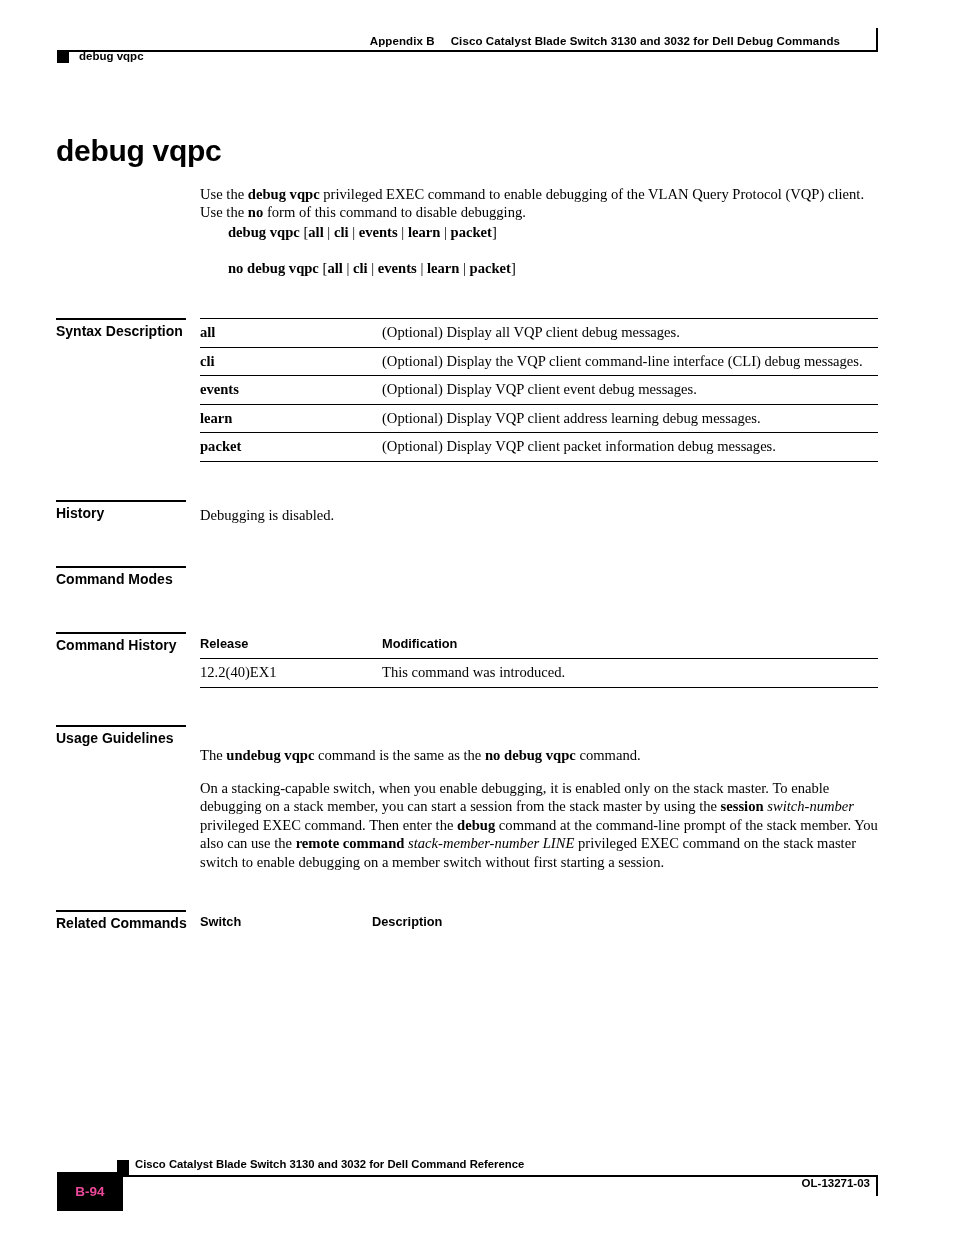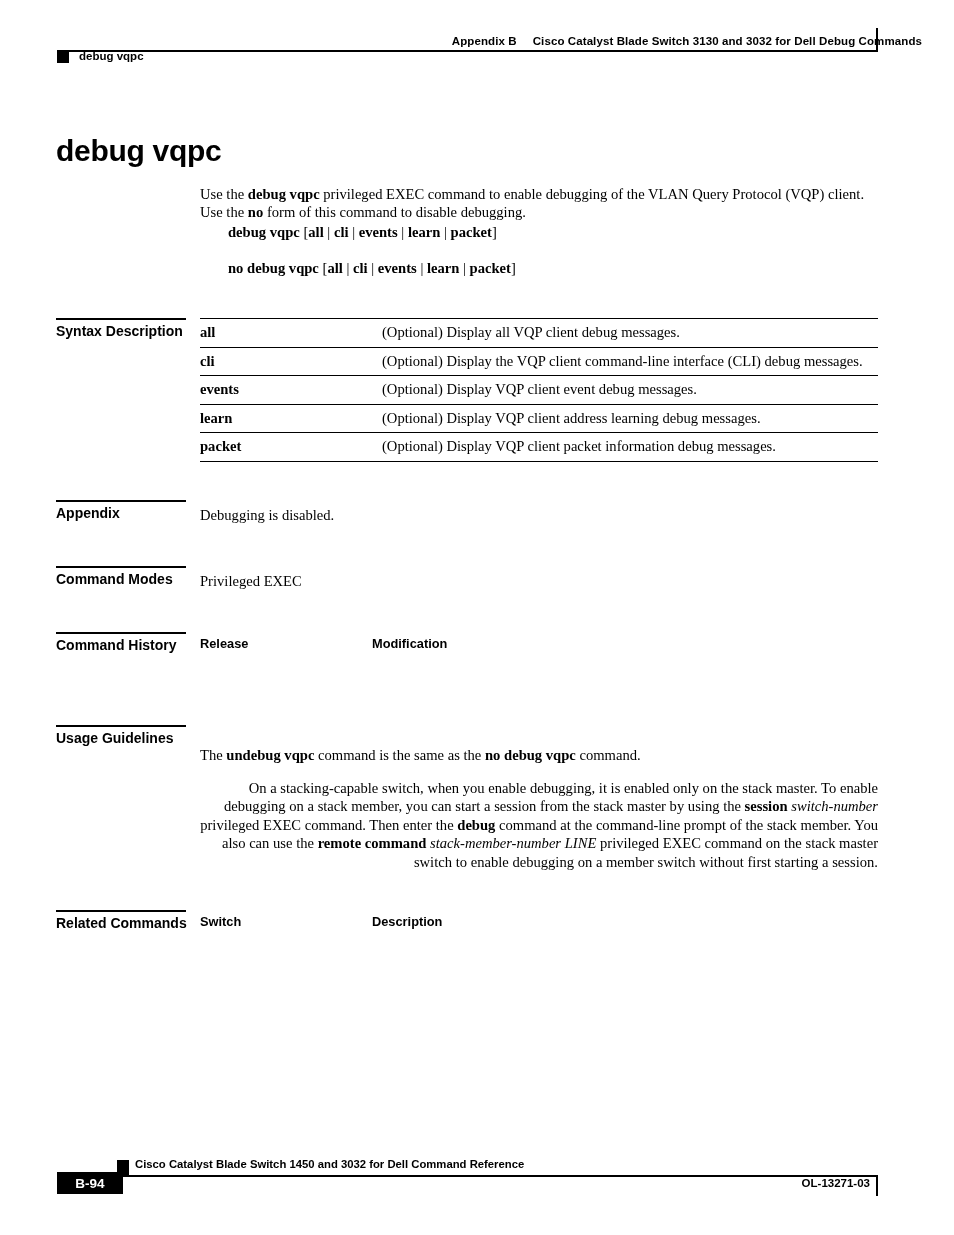--- a/index.html
+++ b/index.html
@@ -22,21 +22,21 @@
   }
 
   
   .running-head {
     position: absolute;
     left: 0;
     right: 0;
     top: 31px;
     height: 16px;
     text-align: right;
-    padding-right: 32px;
+    padding-right: 114px;
   }
   .rh-inner {
     font-family: "Liberation Sans Narrow", "Liberation Sans", sans-serif;
     font-weight: bold;
     font-size: 11.5px;
     letter-spacing: 0.1px;
     white-space: nowrap;
     display: inline-block;
   }
   .rh-appendix { margin-right: 16px; }
@@ -92,21 +92,21 @@
   .body-col {
     position: absolute;
     left: 200px;
     width: 678px;
   }
   .para {
     font-size: 14.6px;
     line-height: 18.5px;
     text-align: left;
   }
-  .para + .para { margin-top: 5px; text-align: right; }
+  .para + .para { margin-top: 5px; }
 
   .syntax-line {
     font-family: "Liberation Serif", serif;
     font-size: 14.6px;
     line-height: 18.5px;
     margin-left: 28px;
   }
   b, strong { font-weight: bold; }
   i, em { font-style: italic; }
 
@@ -220,23 +220,23 @@
     top: 1175px;
     width: 1.8px;
     height: 21px;
     background: #000;
   }
   .page-badge {
     position: absolute;
     left: 57px;
     top: 1172px;
     width: 66px;
-    height: 22px;
-    background: #000;
-    color: #ffffff;
+    height: 39px;
+    background: #000;
+    color: #ec4899;
     font-family: "Liberation Sans Narrow", "Liberation Sans", sans-serif;
     font-weight: bold;
     font-size: 13.5px;
     display: flex;
     align-items: center;
     justify-content: center;
   }
   .doc-id {
     position: absolute;
     right: 84px;
@@ -301,41 +301,44 @@
     </tr>
     <tr class="rowline botrule">
       <td class="c1">packet</td>
       <td class="c2">(Optional) Display VQP client packet information debug messages.</td>
     </tr>
   </tbody>
     </table>
 
   <div class="section" style="top:500px;">
     <div class="sec-label-rule"></div>
-    <div class="sec-label">Appendix</div>
+    <div class="sec-label">History</div>
   </div>
   <div class="sec-text" style="top:506px;">Debugging is disabled.</div>
 
   <div class="section" style="top:566px;">
     <div class="sec-label-rule"></div>
     <div class="sec-label">Command Modes</div>
   </div>
-  <div class="sec-text" style="top:572px;">Privileged EXEC</div>
 
   <div class="section" style="top:632px;">
     <div class="sec-label-rule"></div>
     <div class="sec-label">Command History</div>
   </div>
 
   <table class="dtable" style="top:632px;">
     <tbody>
         <tr class="toprule">
       <th class="hc1">Release</th>
       <th class="hc2">Modification</th>
     </tr>
+    <tr class="rowline botrule">
+      <td class="c1" style="font-weight:normal;">12.2(40)EX1</td>
+      <td class="c2">This command was introduced.</td>
+    </tr>
   </tbody>
     </table>
 
   <div class="section" style="top:725px;">
     <div class="sec-label-rule"></div>
     <div class="sec-label">Usage Guidelines</div>
   </div>
 
   <div class="body-col" style="top:731px;">
     <p class="para"><span>The </span><b>undebug vqpc</b><span> command is the same as the </span><b>no debug vqpc</b><span> command.</span></p>
@@ -350,19 +353,19 @@
   <table class="dtable" style="top:910px;">
     <tbody>
         <tr class="toprule">
       <th class="hc1">Switch</th>
       <th class="hc2">Description</th>
     </tr>
   </tbody>
     </table>
 
   <div class="footer-sq"></div>
-  <div class="footer-title">Cisco Catalyst Blade Switch 1450 and 3032 for Dell Command Reference</div>
+  <div class="footer-title">Cisco Catalyst Blade Switch 3130 and 3032 for Dell Command Reference</div>
   <div class="footer-rule"></div>
   <div class="footer-rule-tick"></div>
   <div class="page-badge">B-94</div>
   <div class="doc-id">OL-13271-03</div>
 
 </div>
 
 </body></html>

